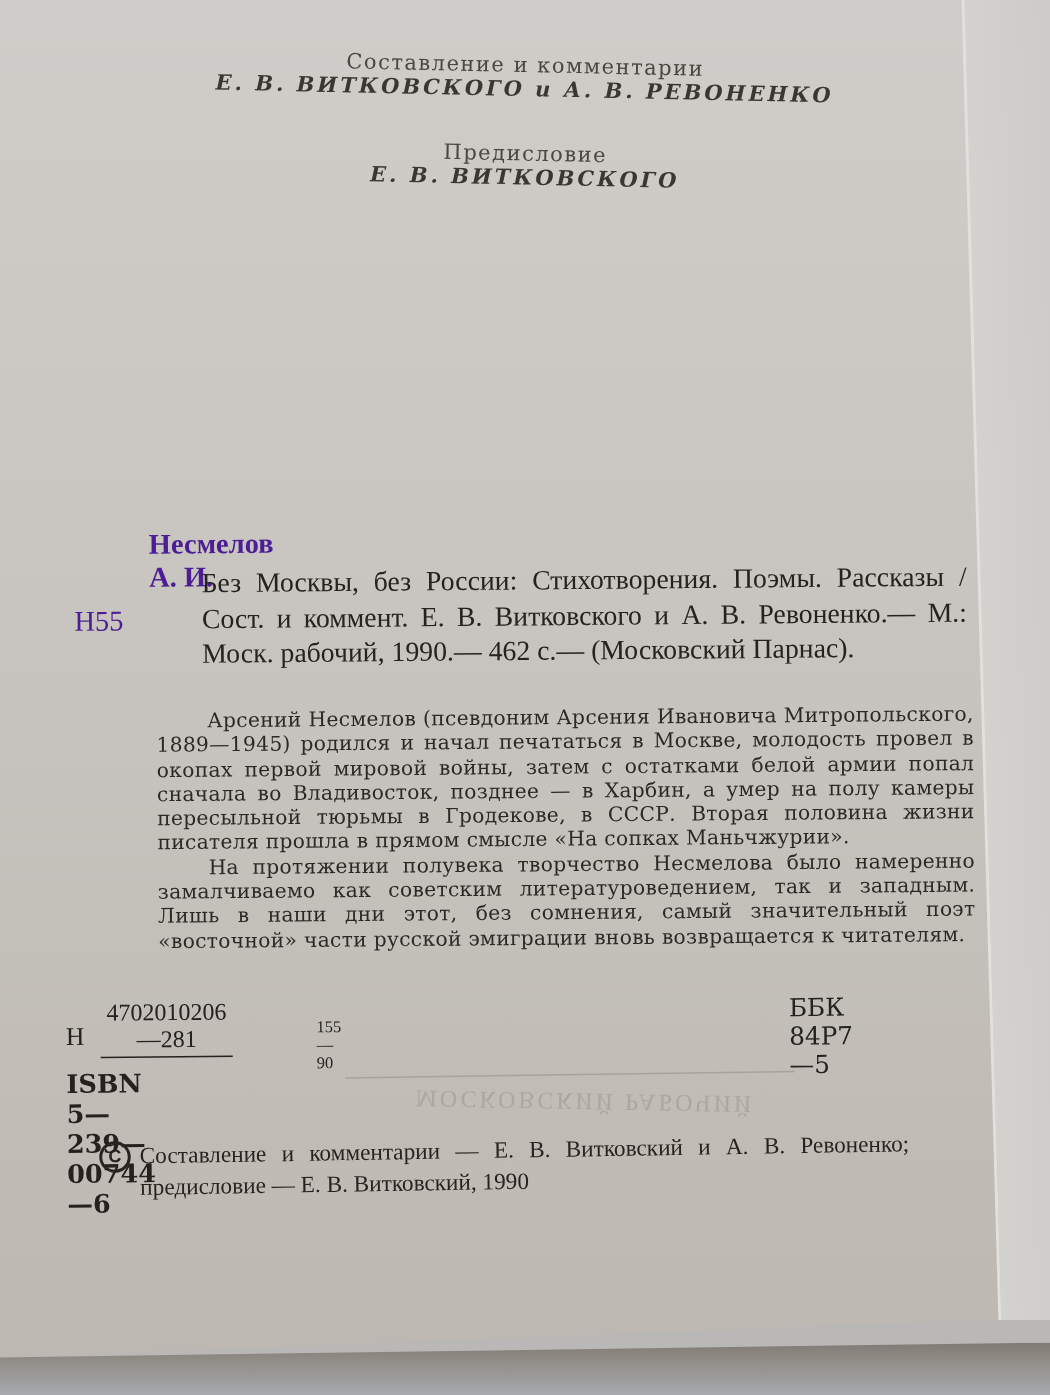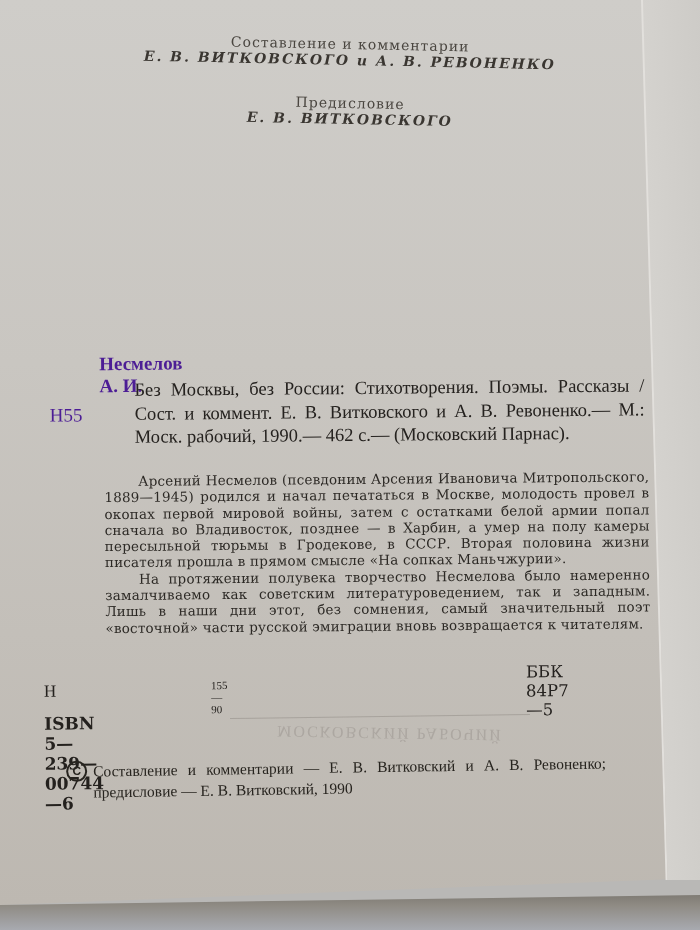--- a/index.html
+++ b/index.html
@@ -244,20 +244,21 @@
   </div>
 
   <div class="annot">
     <p>Арсений Несмелов (псевдоним Арсения Ивановича Митропольского, 1889—1945) родился и начал печататься в Москве, молодость провел в окопах первой мировой войны, затем с остатками белой армии попал сначала во Владивосток, позднее — в Харбин, а умер на полу камеры пересыльной тюрьмы в Гродекове, в СССР. Вторая половина жизни писателя прошла в прямом смысле «На сопках Маньчжурии».</p>
     <p>На протяжении полувека творчество Несмелова было намеренно замалчиваемо как советским литературоведением, так и западным. Лишь в наши дни этот, без сомнения, самый значительный поэт «восточной» части русской эмиграции вновь возвращается к читателям.</p>
   </div>
 
   <div class="index-block">
     <span class="index-h">Н</span>
     <span class="fraction">
+      <span class="num">4702010206—281</span>
     </span>
     <span class="fraction-suffix">155—90</span>
   </div>
 
   <div class="bbk">ББК 84Р7—5</div>
   <div class="isbn">ISBN 5—239—00744—6</div>
 </div>
 
 <div class="faint-line"></div>
 <div class="faint-stamp">МОСКОВСКИЙ РАБОЧИЙ</div>

